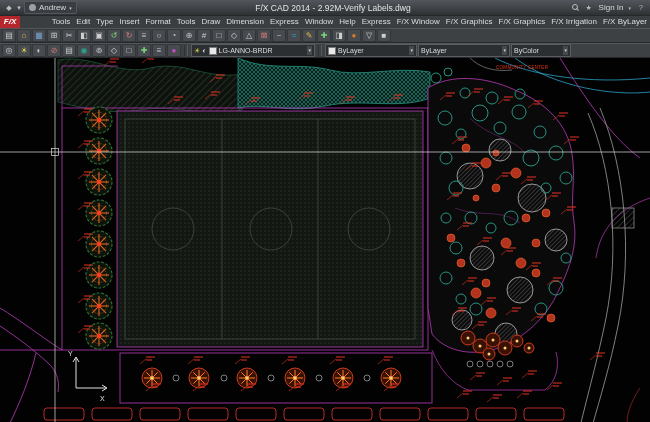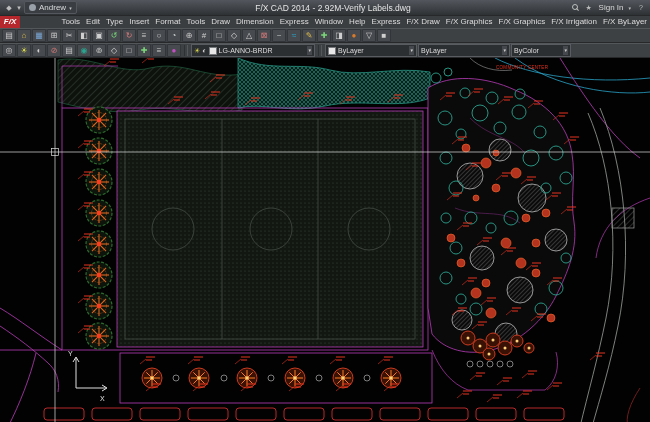--- a/index.html
+++ b/index.html
@@ -77,21 +77,21 @@
         <span class="menu-item">Type</span>
         <span class="menu-item">Insert</span>
         <span class="menu-item">Format</span>
         <span class="menu-item">Tools</span>
         <span class="menu-item">Draw</span>
         <span class="menu-item">Dimension</span>
         <span class="menu-item">Express</span>
         <span class="menu-item">Window</span>
         <span class="menu-item">Help</span>
         <span class="menu-item">Express</span>
-        <span class="menu-item">F/X Draw</span>
+        <span class="menu-item">F/X Window</span>
         <span class="menu-item">F/X Graphics</span>
         <span class="menu-item">F/X Graphics</span>
         <span class="menu-item">F/X Irrigation</span>
         <span class="menu-item">F/X ByLayer</span>
       </div>
   </div>
 
   <div class="toolbar">
     <div id="row1-icons" style="display:flex;align-items:center;gap:1px;">
         <span class="tbi" style="color: rgb(207, 207, 207);">▤</span>

